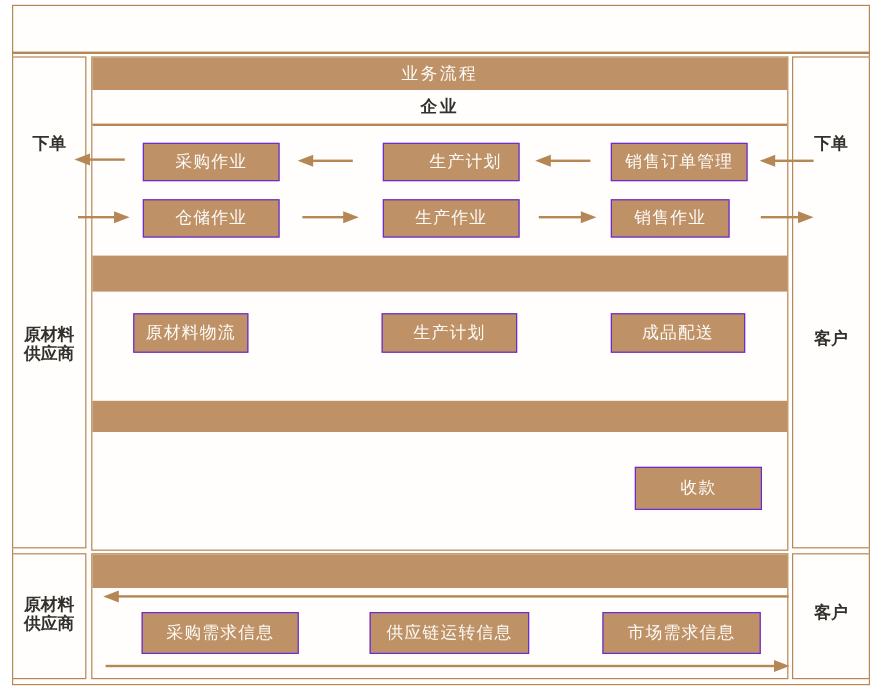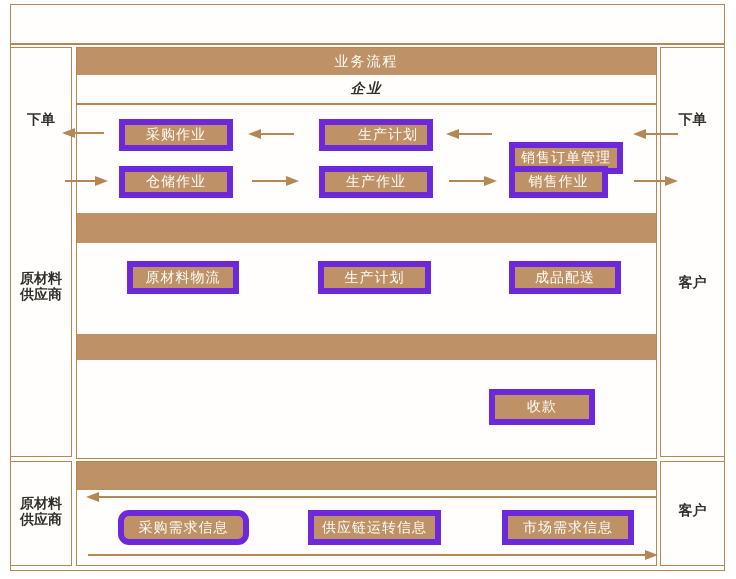--- a/index.html
+++ b/index.html
@@ -12,21 +12,21 @@
   *{margin:0;padding:0;box-sizing:border-box;}
   html,body{background:#fff;}
   body{font-family:"Liberation Sans", sans-serif;}
   .root{position:relative;width:736px;height:579px;background:#fff;overflow:hidden;}
   .outer{position:absolute;left:10px;top:4px;width:715px;height:567px;border:1px solid var(--line);background:var(--panel-bg);}
   .hline{position:absolute;background:var(--line);height:2px;}
   .panel{position:absolute;border:1px solid var(--line);background:var(--panel-bg);}
   .band{position:absolute;left:0;right:0;background:var(--tan);}
   .band-title{display:flex;align-items:center;justify-content:center;color:var(--light);font-size:14px;letter-spacing:2px;}
   .rowlabel{position:absolute;left:0;right:0;display:flex;align-items:center;justify-content:center;color:var(--dark);font-size:14px;font-weight:bold;letter-spacing:2px;border-bottom:2px solid var(--line);}
-  .tanbox{position:absolute;background:var(--tan);display:flex;align-items:center;justify-content:center;color:var(--light);font-size:14px;letter-spacing:1px;border:6px solid #6d28d9;}
+  .tanbox{position:absolute;background:var(--tan);display:flex;align-items:center;justify-content:center;color:var(--light);font-size:14px;letter-spacing:1px;border:1px solid #6d28d9;}
   .sidelabel{position:absolute;left:0;width:100%;text-align:center;color:var(--dark);font-size:14px;font-weight:bold;line-height:16px;}
   .arrow{position:absolute;height:10px;}
   .arrow .shaft{position:absolute;top:4px;height:2px;background:var(--line);}
   .arrow.left .shaft{left:9px;right:0;}
   .arrow.right .shaft{left:0;right:9px;}
   .arrow .head{position:absolute;top:0;width:0;height:0;border-style:solid;}
   .arrow.left .head{left:0;border-width:5px 13px 5px 0;border-color:transparent var(--line) transparent transparent;}
   .arrow.right .head{right:0;border-width:5px 0 5px 13px;border-color:transparent transparent transparent var(--line);}
 </style>
 </head>
@@ -40,56 +40,56 @@
   <div class="panel" style="left:10px;top:47px;width:62px;height:410px;">
     <div class="sidelabel" style="top:63px;">下单</div>
     <div class="sidelabel" style="top:222px;">
       <span style="display:block;">原材料</span>
       <span style="display:block;">供应商</span>
     </div>
   </div>
 
   <div class="panel" style="left:76px;top:47px;width:581px;height:412px;">
     <div class="band band-title" style="top:0;height:27px;">业务流程</div>
-    <div class="rowlabel" style="top:27px;height:30px;font-style:italic;">企业</div>
+    <div class="rowlabel" style="top:27px;height:30px;">企业</div>
 
     <div class="tanbox" style="left:42px;top:71px;width:114px;height:32px;">采购作业</div>
     <div class="tanbox" style="left:242px;top:71px;width:114px;height:32px;padding-left:24px;">生产计划</div>
-    <div class="tanbox" style="left:432px;top:71px;width:114px;height:32px;margin-top:23px;">销售订单管理</div>
+    <div class="tanbox" style="left:432px;top:71px;width:114px;height:32px;">销售订单管理</div>
 
     <div class="tanbox" style="left:42px;top:118px;width:114px;height:32px;">仓储作业</div>
     <div class="tanbox" style="left:242px;top:118px;width:114px;height:32px;">生产作业</div>
     <div class="tanbox" style="left:432px;top:118px;width:99px;height:32px;">销售作业</div>
 
     <div class="band" style="top:165px;height:30px;"></div>
 
-    <div class="tanbox" style="left:50px;top:213px;width:112px;height:33px;">原材料物流</div>
+    <div class="tanbox" style="left:34px;top:213px;width:96px;height:33px;">原材料物流</div>
     <div class="tanbox" style="left:241px;top:213px;width:113px;height:33px;">生产计划</div>
     <div class="tanbox" style="left:432px;top:213px;width:112px;height:33px;">成品配送</div>
 
     <div class="band" style="top:286px;height:26px;"></div>
 
-    <div class="tanbox" style="left:412px;top:341px;width:106px;height:36px;">收款</div>
+    <div class="tanbox" style="left:452px;top:341px;width:106px;height:36px;">收款</div>
   </div>
 
   <div class="panel" style="left:660px;top:47px;width:65px;height:410px;">
     <div class="sidelabel" style="top:63px;">下单</div>
     <div class="sidelabel" style="top:226px;">客户</div>
   </div>
 
   <div class="panel" style="left:10px;top:461px;width:62px;height:105px;">
     <div class="sidelabel" style="top:33px;">
       <span style="display:block;">原材料</span>
       <span style="display:block;">供应商</span>
     </div>
   </div>
 
   <div class="panel" style="left:76px;top:461px;width:581px;height:105px;">
     <div class="band" style="top:0;height:28px;"></div>
-    <div class="tanbox" style="left:41px;top:48px;width:131px;height:35px;border-radius:11px;">采购需求信息</div>
+    <div class="tanbox" style="left:41px;top:48px;width:131px;height:35px;">采购需求信息</div>
     <div class="tanbox" style="left:231px;top:48px;width:133px;height:35px;">供应链运转信息</div>
     <div class="tanbox" style="left:425px;top:48px;width:132px;height:35px;">市场需求信息</div>
   </div>
 
   <div class="panel" style="left:660px;top:461px;width:65px;height:105px;">
     <div class="sidelabel" style="top:40px;">客户</div>
   </div>
 
   <div class="arrow left" style="left:62px;top:128px;width:42px;">
       <span class="head"></span>

